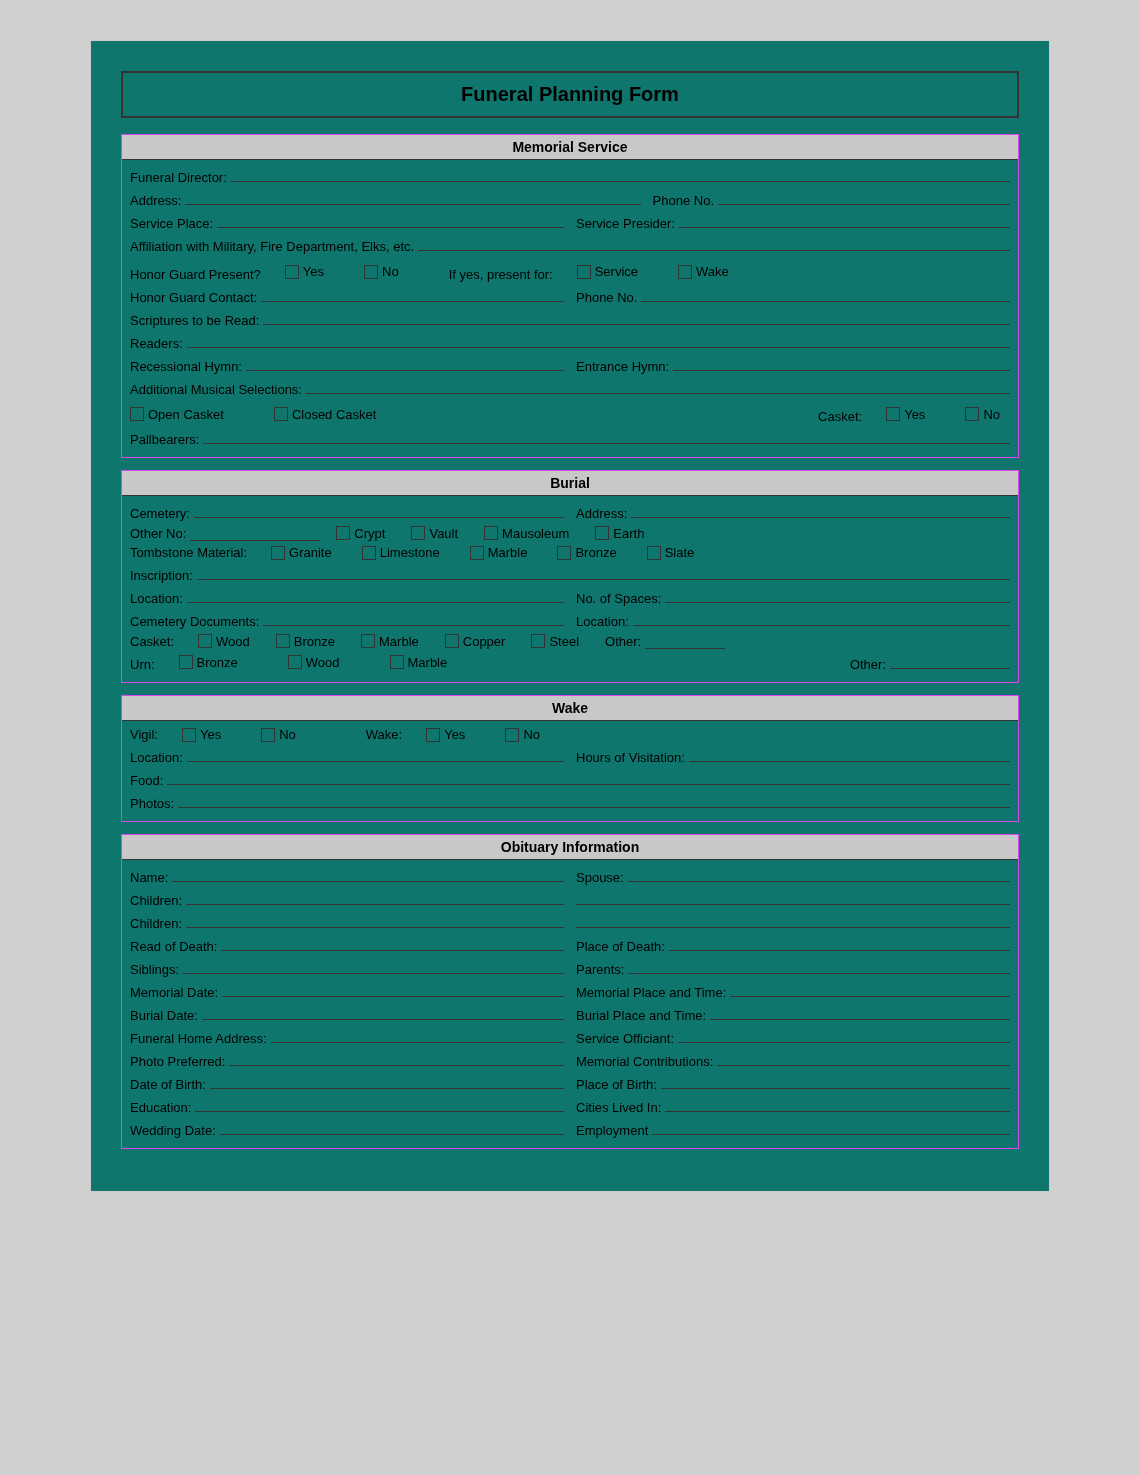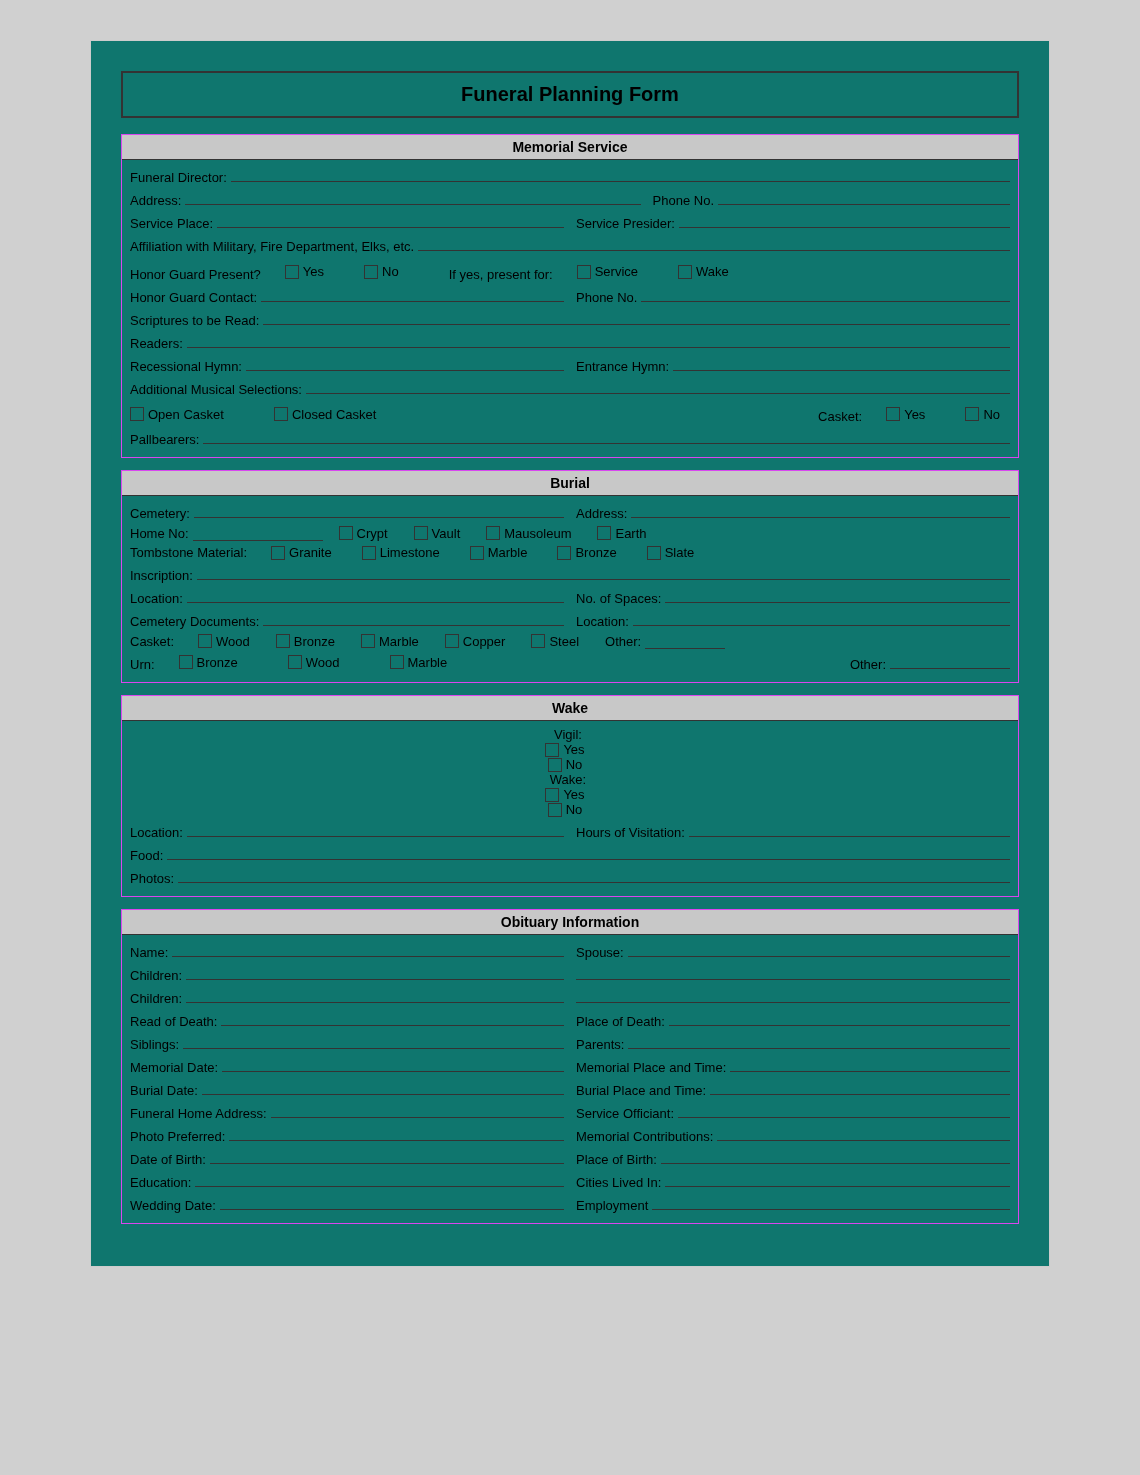--- a/index.html
+++ b/index.html
@@ -242,21 +242,21 @@
           <span class="label">Cemetery:</span>
           <span class="underline"></span>
         </div>
         <div class="col-half">
           <span class="label">Address:</span>
           <span class="underline"></span>
         </div>
       </div>
 
       <div class="form-row" style="align-items:center;">
-        <span class="label">Home No:</span>
+        <span class="label">Other No:</span>
         <span class="underline-fixed" style="width:130px;"></span>
         <span class="spacer" style="width:16px;"></span>
         <span class="checkbox-wrap">
           <span class="checkbox-box"></span>
           <span class="label">Crypt</span>
         </span>
         <span class="spacer" style="width:16px;"></span>
         <span class="checkbox-wrap">
           <span class="checkbox-box"></span>
           <span class="label">Vault</span>
@@ -383,21 +383,21 @@
         <span class="underline-fixed" style="width:120px;"></span>
       </div>
 
     </div>
   </div>
 
   <div class="section">
     <div class="section-header">Wake</div>
     <div class="section-body">
 
-      <div class="form-row" style="align-items:center;flex-direction:column;">
+      <div class="form-row" style="align-items:center;">
         <span class="label">Vigil:</span>
         <span class="spacer"></span>
         <span class="checkbox-wrap">
           <span class="checkbox-box"></span>
           <span class="label">Yes</span>
         </span>
         <span class="spacer" style="width:30px;"></span>
         <span class="checkbox-wrap">
           <span class="checkbox-box"></span>
           <span class="label">No</span>

